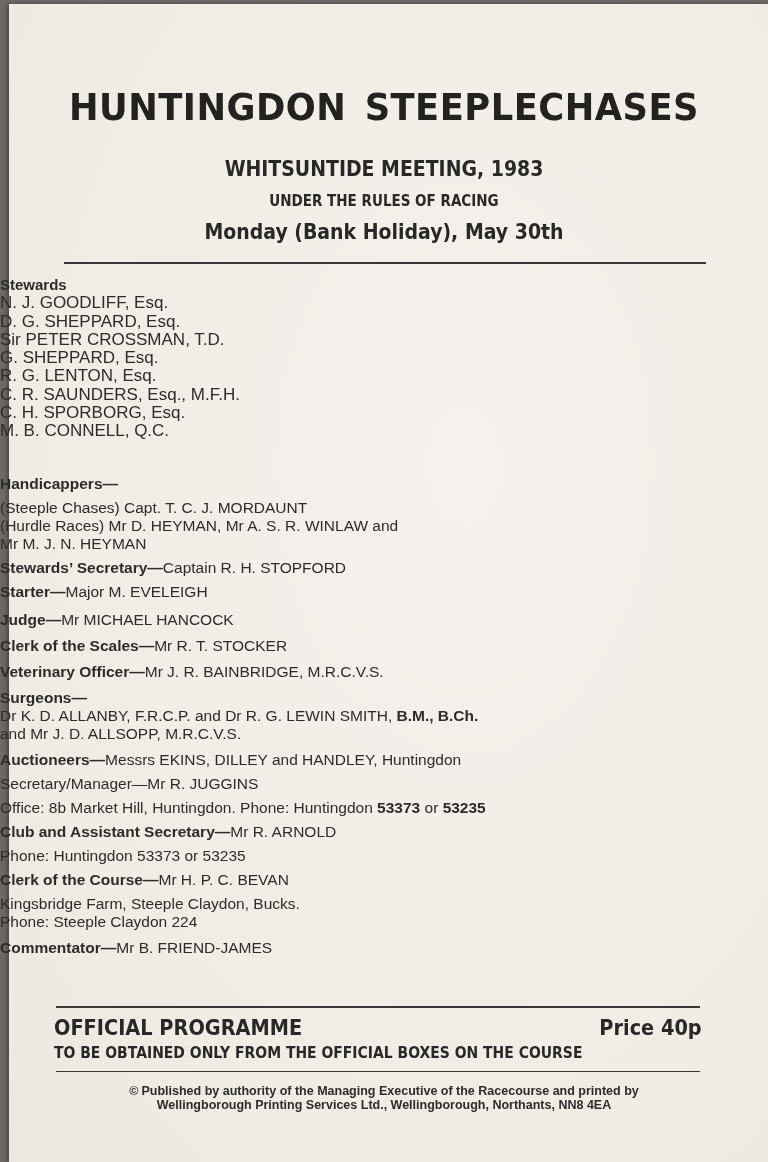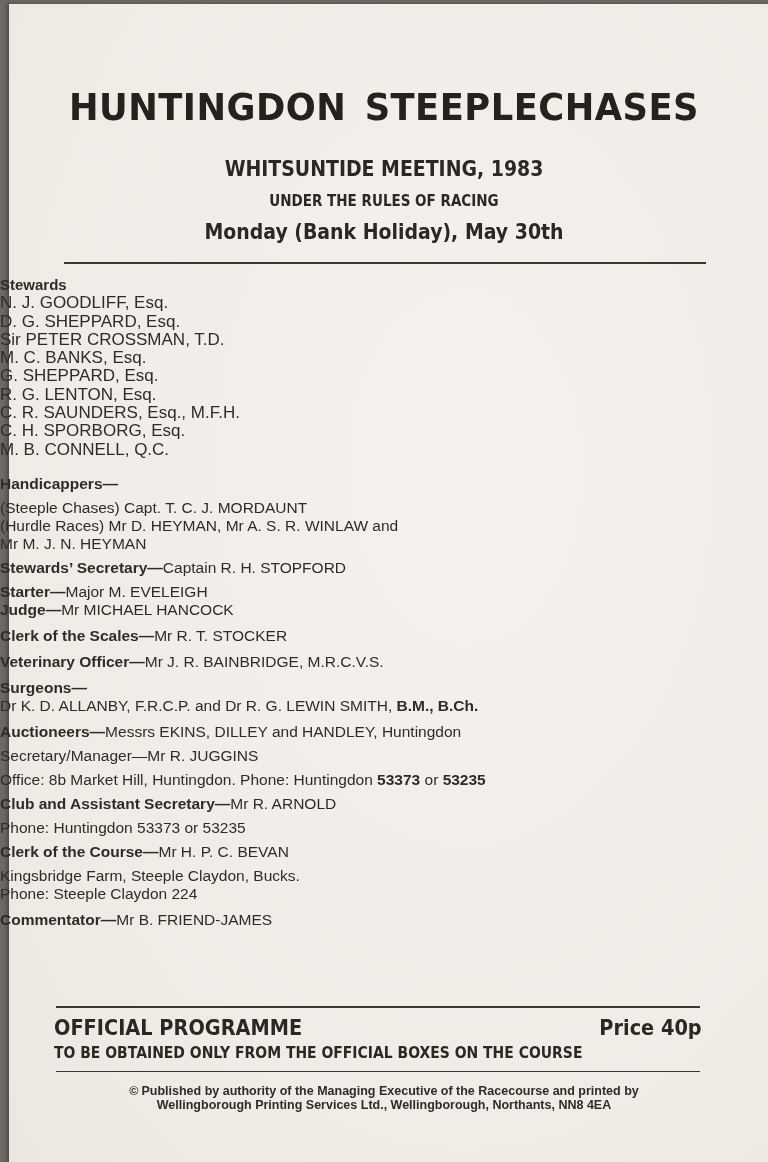--- a/index.html
+++ b/index.html
@@ -54,21 +54,21 @@
       color: #2e2c29;
     }
     .center-block .hd { font-weight: bold; }
     .center-block .ln { display: block; white-space: nowrap; }
     .stewards { top: 276px; }
     .stewards .ln { font-size: 17px; line-height: 18.3px; }
     .stewards .hd { font-size: 15px; }
     .officials { top: 469px; }
     .gap6 { margin-top: 6px; }
     .gap8 { margin-top: 8px; }
-    .gap10 { }
+    .gap10 { margin-top: 10px; }
     .b { font-weight: bold; }
     .programme {
       position: absolute; top: 1016px; left: 54px; width: 648px;
       font-family: "DejaVu Sans", sans-serif;
       font-weight: bold;
       color: #2a2826;
     }
     .programme .row1 { display: flex; justify-content: space-between; font-size: 21px; transform: scaleX(0.92); transform-origin: left; width: 704px; }
     .programme .row2 { font-size: 15.5px; margin-top: 4px; white-space: nowrap; transform: scaleX(0.9); transform-origin: left; width: 720px; }
     .footer {
@@ -92,21 +92,20 @@
 <div class="subtitle sub2">UNDER THE RULES OF RACING</div>
 <div class="subtitle sub3">Monday (Bank Holiday), May 30th</div>
 
 <div class="rule rule1"></div>
 
 <div class="center-block stewards">
   <span class="ln hd">Stewards</span>
   <span class="ln">N. J. GOODLIFF, Esq.</span>
   <span class="ln">D. G. SHEPPARD, Esq.</span>
   <span class="ln">Sir PETER CROSSMAN, T.D.</span>
-  <span class="ln">M. C. BANKS, Esq.</span>
   <span class="ln">G. SHEPPARD, Esq.</span>
   <span class="ln">R. G. LENTON, Esq.</span>
   <span class="ln">C. R. SAUNDERS, Esq., M.F.H.</span>
   <span class="ln">C. H. SPORBORG, Esq.</span>
   <span class="ln">M. B. CONNELL, Q.C.</span>
 </div>
 
 <div class="center-block officials">
   <span class="ln hd gap6">Handicappers—</span>
   <span class="ln gap6">(Steeple Chases) Capt. T. C. J. MORDAUNT</span>
@@ -119,20 +118,21 @@
 
   <span class="ln gap10"><span class="b">Judge—</span><span>Mr MICHAEL HANCOCK</span></span>
 
   <span class="ln gap8"><span class="b">Clerk of the Scales—</span><span>Mr R. T. STOCKER</span></span>
 
   <span class="ln gap8"><span class="b">Veterinary Officer—</span><span>Mr J. R. BAINBRIDGE, M.R.C.V.S.</span></span>
 
   <span class="ln hd gap8">Surgeons—</span>
   <span class="ln"><span>Dr K. D. ALLANBY, F.R.C.P. and Dr R. G. LEWIN SMITH, </span><span class="b">B.M., B.Ch.</span></span>
 
+  <span class="ln">and Mr J. D. ALLSOPP, M.R.C.V.S.</span>
 
   <span class="ln gap8"><span class="b">Auctioneers—</span><span>Messrs EKINS, DILLEY and HANDLEY, Huntingdon</span></span>
 
   <span class="ln gap6"><span>Secretary/Manager—</span><span>Mr R. JUGGINS</span></span>
 
   <span class="ln gap6"><span>Office: 8b Market Hill, Huntingdon. Phone: Huntingdon </span><span class="b">53373</span><span> or </span><span class="b">53235</span></span>
 
   <span class="ln gap6"><span class="b">Club and Assistant Secretary—</span><span>Mr R. ARNOLD</span></span>
   <span class="ln gap6">Phone: Huntingdon 53373 or 53235</span>
 

